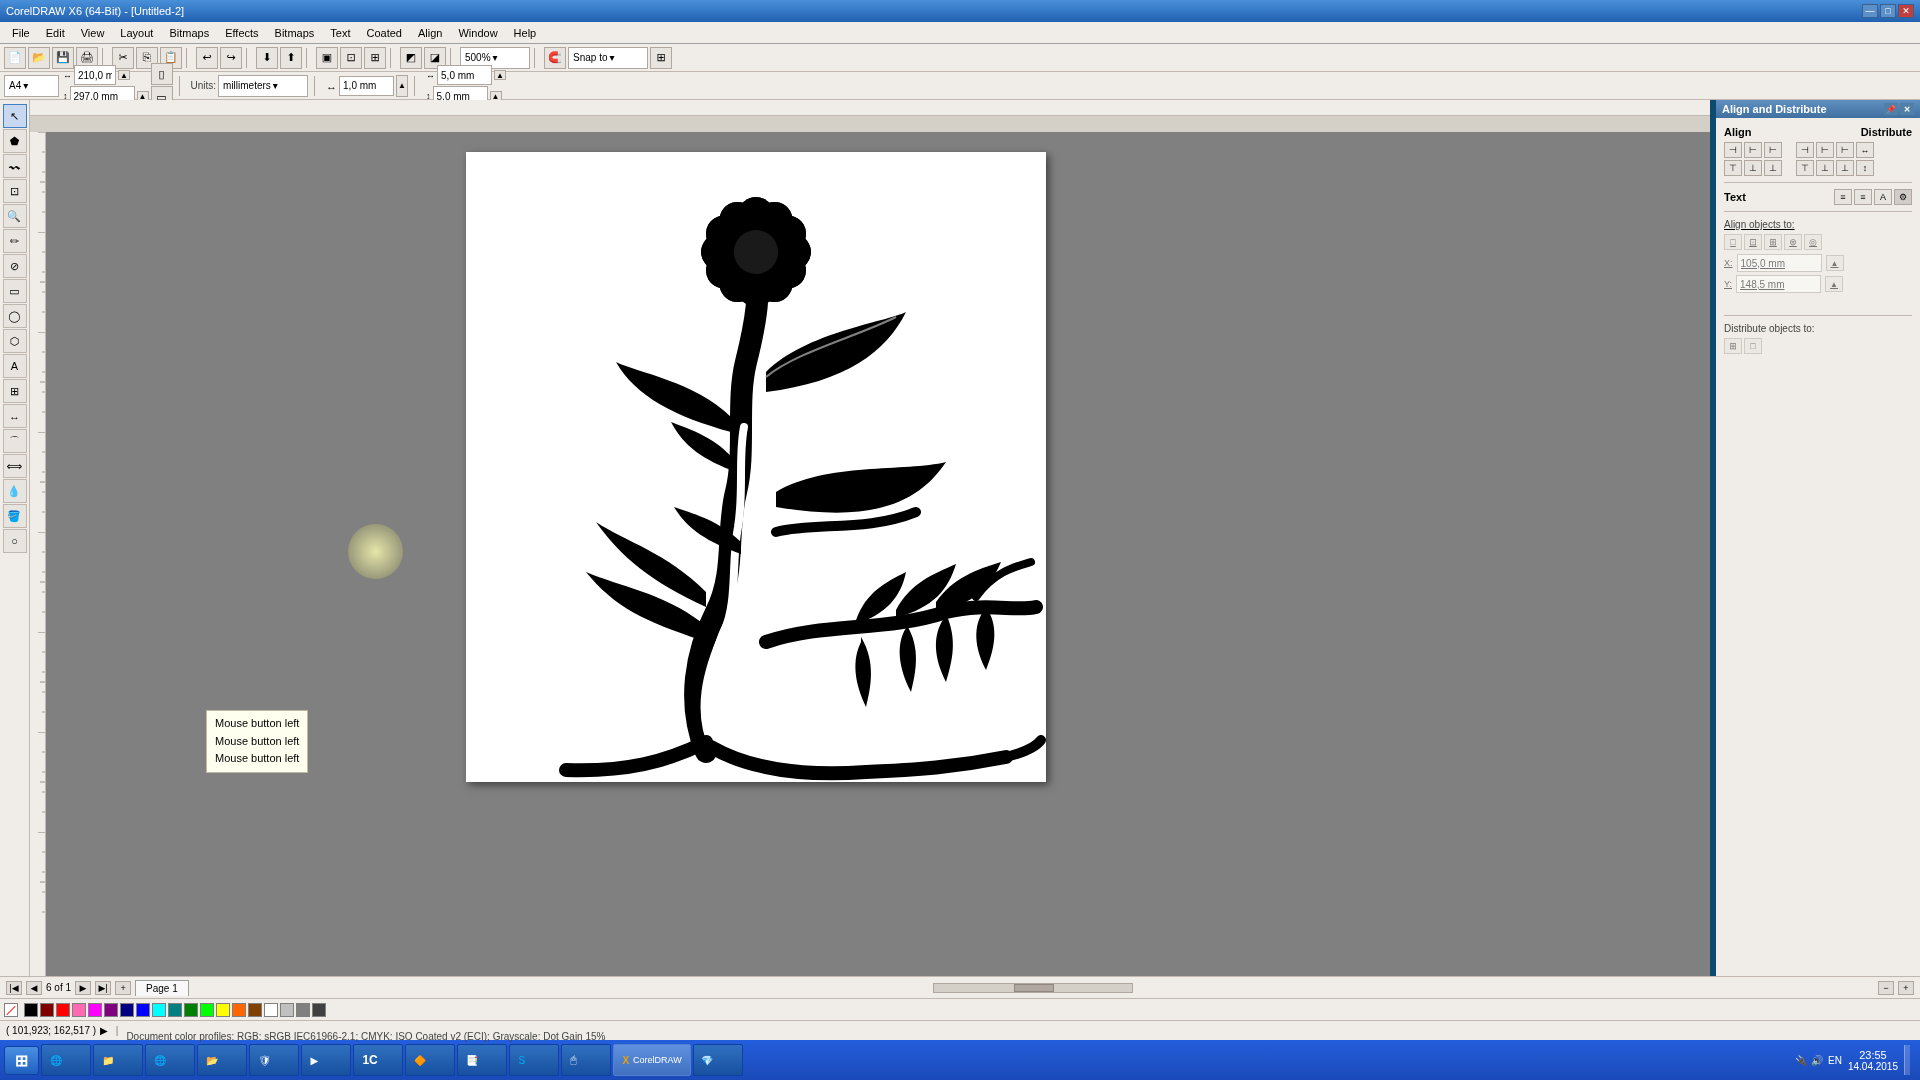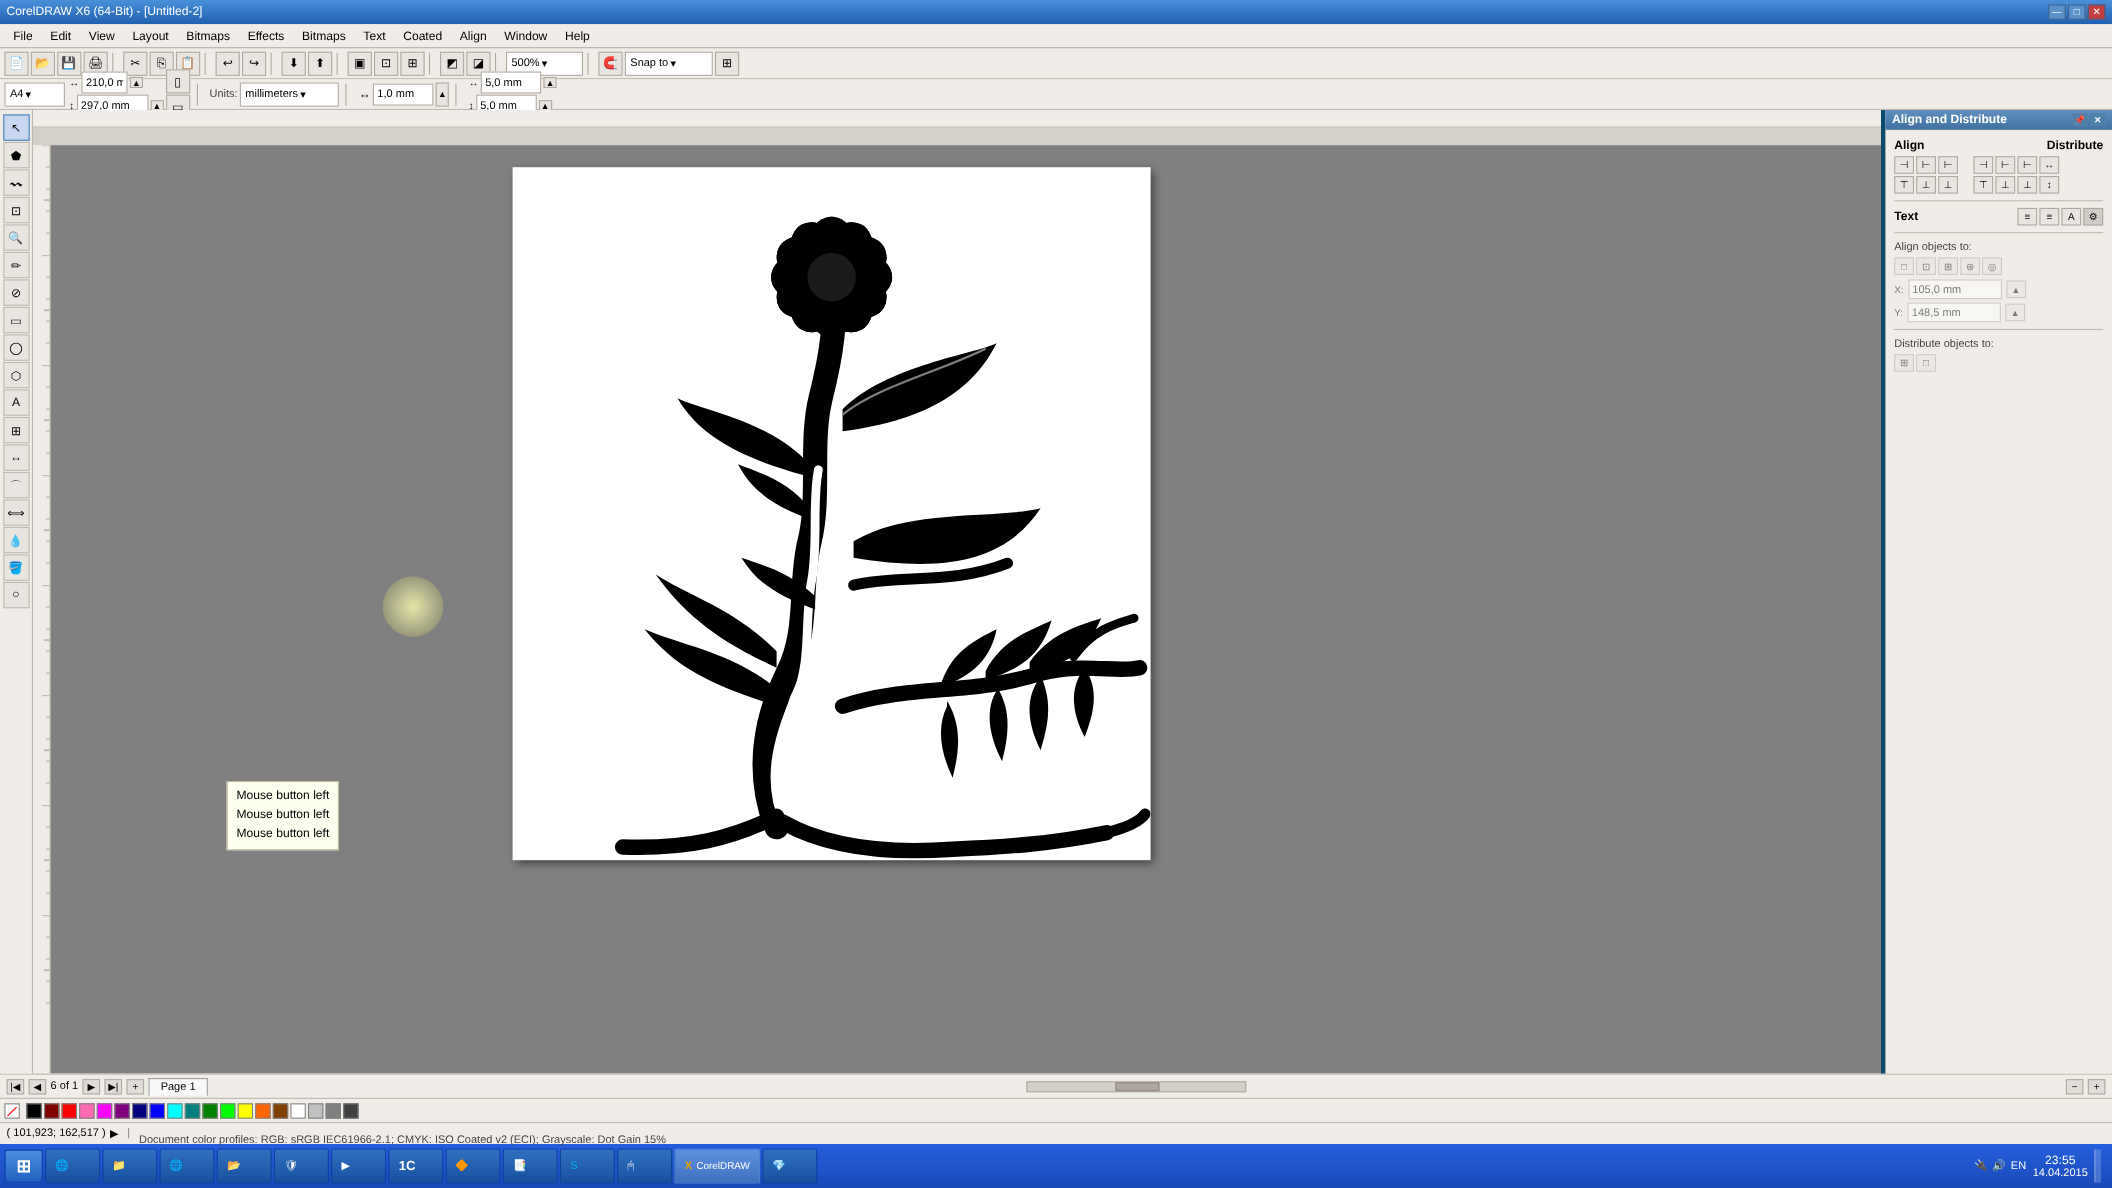--- a/index.html
+++ b/index.html
@@ -484,21 +484,21 @@
         <div id="tooltip-box" style="left:160px; top:578px; padding:4px 8px;">
           <div style="font-size:11px;">Mouse button left</div>
           <div style="font-size:11px;">Mouse button left</div>
           <div style="font-size:11px;">Mouse button left</div>
         </div>
 
       </div>
     </div>
   </div>
 
-  <div id="right-panel" style="width:210px; background:#f0ede8; border-left:4px solid #0c4a6e; display:flex; flex-direction:column; position:relative;">
+  <div id="right-panel" style="width:210px; background:#f0ede8; border-left:6px solid #0c4a6e; display:flex; flex-direction:column; position:relative;">
     <div id="panel-header">
       <span style="font-size:11px;font-weight:bold;color:white;">Align and Distribute</span>
       <div style="display:flex;gap:2px;">
         <div class="panel-ctrl">📌</div>
         <div class="panel-ctrl">✕</div>
       </div>
     </div>
 
     <div id="panel-content" style="padding:8px; flex:1; overflow:auto;">
 
@@ -540,21 +540,21 @@
             <div class="panel-small-btn">≡</div>
             <div class="panel-small-btn">≡</div>
             <div class="panel-small-btn">A</div>
             <div class="panel-small-btn" style="background:#d0ccc8;">⚙</div>
           </div>
         </div>
       </div>
 
       <div class="panel-divider"></div>
 
-      <div style="margin-bottom:6px;">
+      <div style="margin-bottom:22px;text-decoration:underline;">
         <div style="margin-bottom:4px;">
           <span style="font-size:10px;color:#444;">Align objects to:</span>
         </div>
         <div style="display:flex;gap:2px;margin-bottom:4px;opacity:0.5;">
           <div class="panel-small-btn">□</div>
           <div class="panel-small-btn">⊡</div>
           <div class="panel-small-btn">⊞</div>
           <div class="panel-small-btn">⊛</div>
           <div class="panel-small-btn">◎</div>
         </div>

